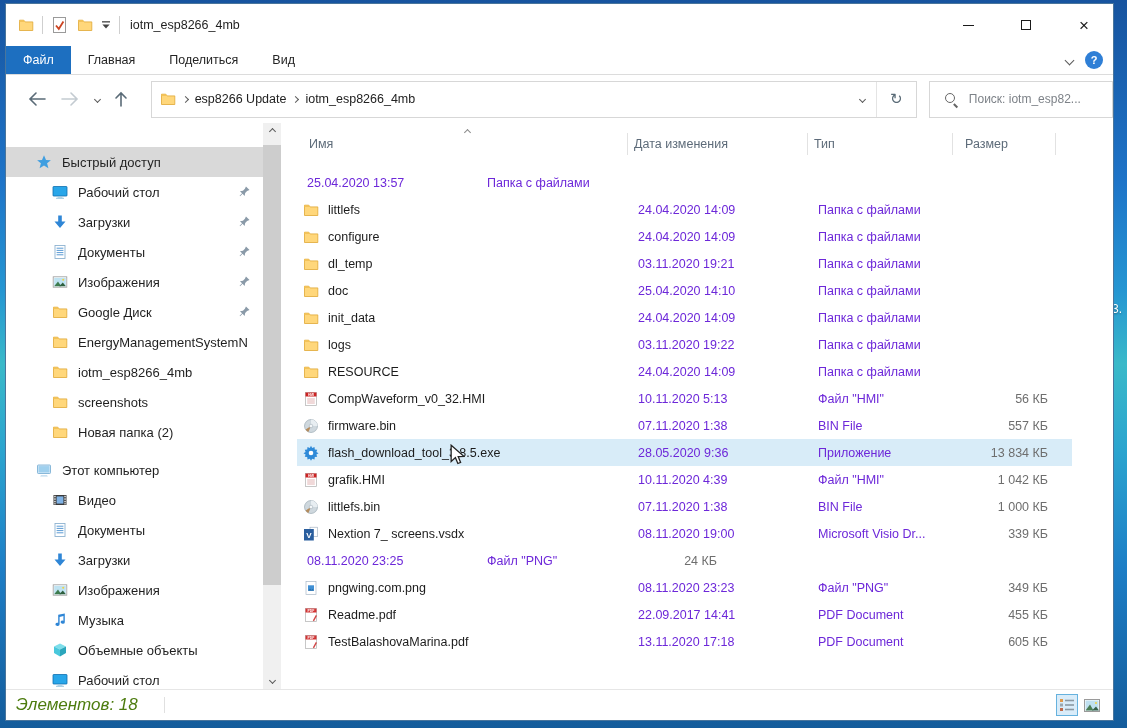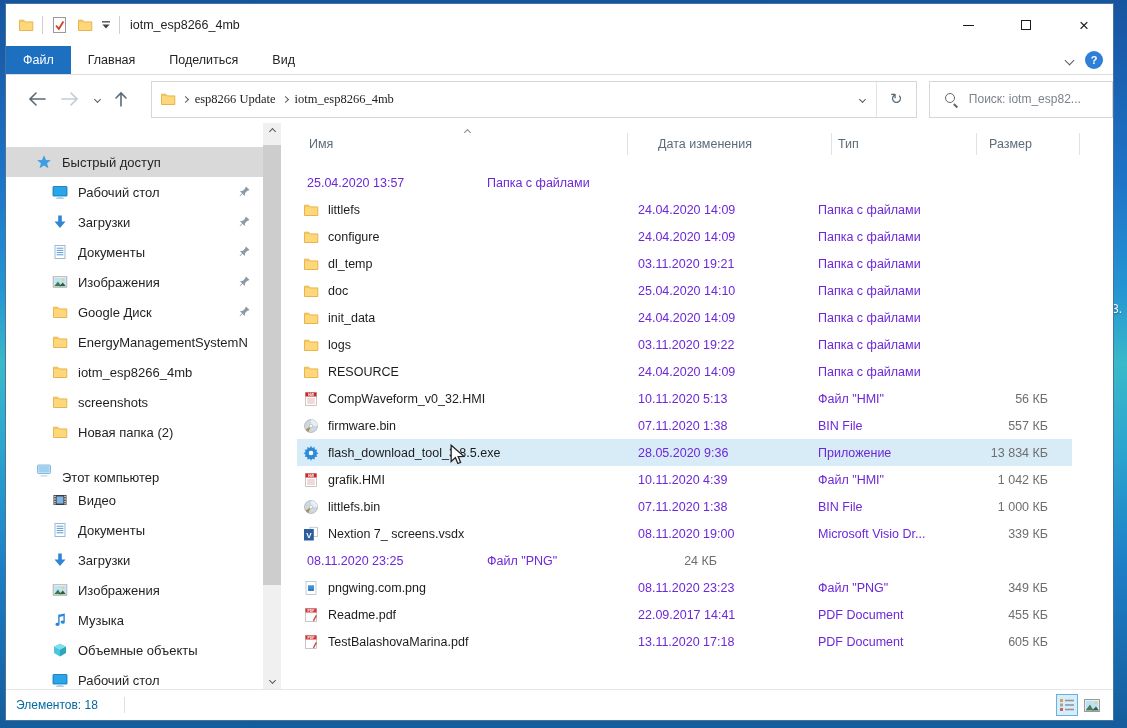--- a/index.html
+++ b/index.html
@@ -36,42 +36,42 @@
   
   .chv { display:inline-block; width:7px; height:7px; border-right:1.4px solid #5a5a5a; border-bottom:1.4px solid #5a5a5a; }
   .chv.down  { transform:rotate(45deg); }
   .chv.up    { transform:rotate(-135deg); }
   .chv.right { transform:rotate(-45deg); }
   .chv.sm { width:5px; height:5px; border-width:1.2px; }
 
   
   .navrow { height:48px; display:flex; align-items:center; padding-left:14px; flex:0 0 auto; }
   .nav-btn { display:flex; align-items:center; justify-content:center; }
-  .addressbar { width:775px; height:37px; border:1px solid #d7d7d7; background:#fff; display:flex; align-items:center; margin-left:16px;font-family:Liberation Serif, serif; }
+  .addressbar { width:775px; height:37px; border:1px solid #d7d7d7; background:#fff; display:flex; align-items:center; margin-left:16px; }
   .addr-main { flex:1; display:flex; align-items:center; padding-left:8px; gap:7px; overflow:hidden; }
   .crumb { font-size:12.5px; color:#222; white-space:nowrap; }
   .addr-chev { width:26px; display:flex; justify-content:center; }
   .addr-refresh { width:40px; height:100%; border-left:1px solid #e4e4e4; display:flex; align-items:center; justify-content:center;
     font-size:15px; color:#5a6b77; }
   .searchbox { width:186px; height:37px; border:1px solid #d7d7d7; background:#fff; margin-left:12px;
     display:flex; align-items:center; padding:0 8px 0 14px; gap:11px; }
   .searchbox input { border:none; outline:none; width:130px; font-size:12px; color:#444; font-family:inherit; }
   .searchbox input::placeholder { color:#7d8288; opacity:1; }
   .mag { position:relative; width:14px; height:14px; flex:0 0 auto; }
   .mag::before { content:''; position:absolute; left:1px; top:1px; width:8px; height:8px; border:1.4px solid #666; border-radius:50%; }
   .mag::after  { content:''; position:absolute; left:10.5px; top:10.5px; width:5px; height:1.5px; background:#666;
     transform:rotate(45deg); transform-origin:left center; }
 
   
   .content { flex:1 1 auto; display:flex; min-height:0; }
 
   .sidebar { width:257px; padding-top:24px; overflow:hidden; flex:0 0 auto; }
   .side-item { height:30px; display:flex; align-items:center; position:relative; font-size:13px; color:#1f1f1f; overflow:hidden; }
   .side-item.selected { background:#d9d9d9; }
-  .side-item.gap { margin-top:8px;align-items:flex-end; }
+  .side-item.gap { margin-top:8px; }
   .side-item .ic { position:absolute; top:7px; width:16px; height:16px; }
   .side-item .lbl { white-space:nowrap; }
   .side-item .pin { position:absolute; right:12px; top:8px; }
   .d0 .ic { left:30px; } .d0 .lbl { padding-left:56px; }
   .d1 .ic { left:46px; } .d1 .lbl { padding-left:72px; }
 
   .side-scroll { width:18px; background:#f0f0f0; position:relative; flex:0 0 auto; }
   .scroll-arrow { position:absolute; left:0; width:18px; height:17px; display:flex; align-items:center; justify-content:center; }
   .scroll-arrow.top { top:0; } .scroll-arrow.bottom { bottom:0; }
   .scroll-thumb { position:absolute; left:0; top:22px; width:18px; height:440px; background:#cdcdcd; }
@@ -83,21 +83,21 @@
   .rows { margin-top:8px; }
   .row { display:flex; height:27px; align-items:center; width:775px; font-size:12.5px; }
   .row.highlighted { background:#d8ecf8; }
   .cell { flex:0 0 auto; white-space:nowrap; overflow:hidden; }
   .c-name { display:flex; align-items:center; gap:9px; color:#1c1c1c; padding-left:6px; }
   .c-name .ic { width:16px; height:16px; flex:0 0 auto; }
   .c-date, .c-type { color:#6d28d9; padding-left:10px; }
   .c-size { color:#6e6e6e; text-align:right; padding-right:8px; }
 
   
-  .statusbar { height:31px; border-top:1px solid #e6e6e6; display:flex; align-items:center; padding:0 10px; font-size:12px; color:#0369a1; flex:0 0 auto; }
+  .statusbar { height:31px; border-top:1px solid #e6e6e6; display:flex; align-items:center; padding:0 10px; font-size:17px; color:#4d7c0f; flex:0 0 auto;font-style:italic; }
   .status-sep { width:1px; height:16px; background:#e0e0e0; margin-left:26px; }
   .viewbtns { margin-left:auto; display:flex; gap:3px; }
   .vbtn { width:22px; height:22px; display:flex; align-items:center; justify-content:center; border:1px solid transparent; }
   .vbtn.active { border:1px solid #66b2de; background:#d9ecf9; }
 
   .cursor { position:absolute; left:450px; top:444px; z-index:40; }
   .ic svg, .qat svg { display:block; }
 </style>
 </head>
 <body>
@@ -419,21 +419,21 @@
         </span>
       <span class="scroll-thumb"></span>
       <span class="scroll-arrow bottom">
           <span class="chv down sm"></span>
         </span>
     </div>
     <div class="filearea">
       <div class="headers" id="headers">
           <div class="hcell" style="width: 331px; padding-left: 12px;">Имя</div>
           <span class="sort-caret"><span class="chv up sm" style="border-color:#8a8a8a;"></span></span>
-          <div class="hcell" style="width: 180px; margin-left: 24px;">Дата изменения</div>
+          <div class="hcell" style="width: 180px;">Дата изменения</div>
           <div class="hcell" style="width: 145px;">Тип</div>
           <div class="hcell" style="width: 103px; padding-left: 12px;">Размер</div>
         </div>
       <div class="rows" id="rows">
           <div class="row">
             <div class="cell c-date" style="width:180px">25.04.2020 13:57</div>
             <div class="cell c-type" style="width:145px">Папка с файлами</div>
             <div class="cell c-size" style="width:103px"></div>
           </div>
           <div class="row">

